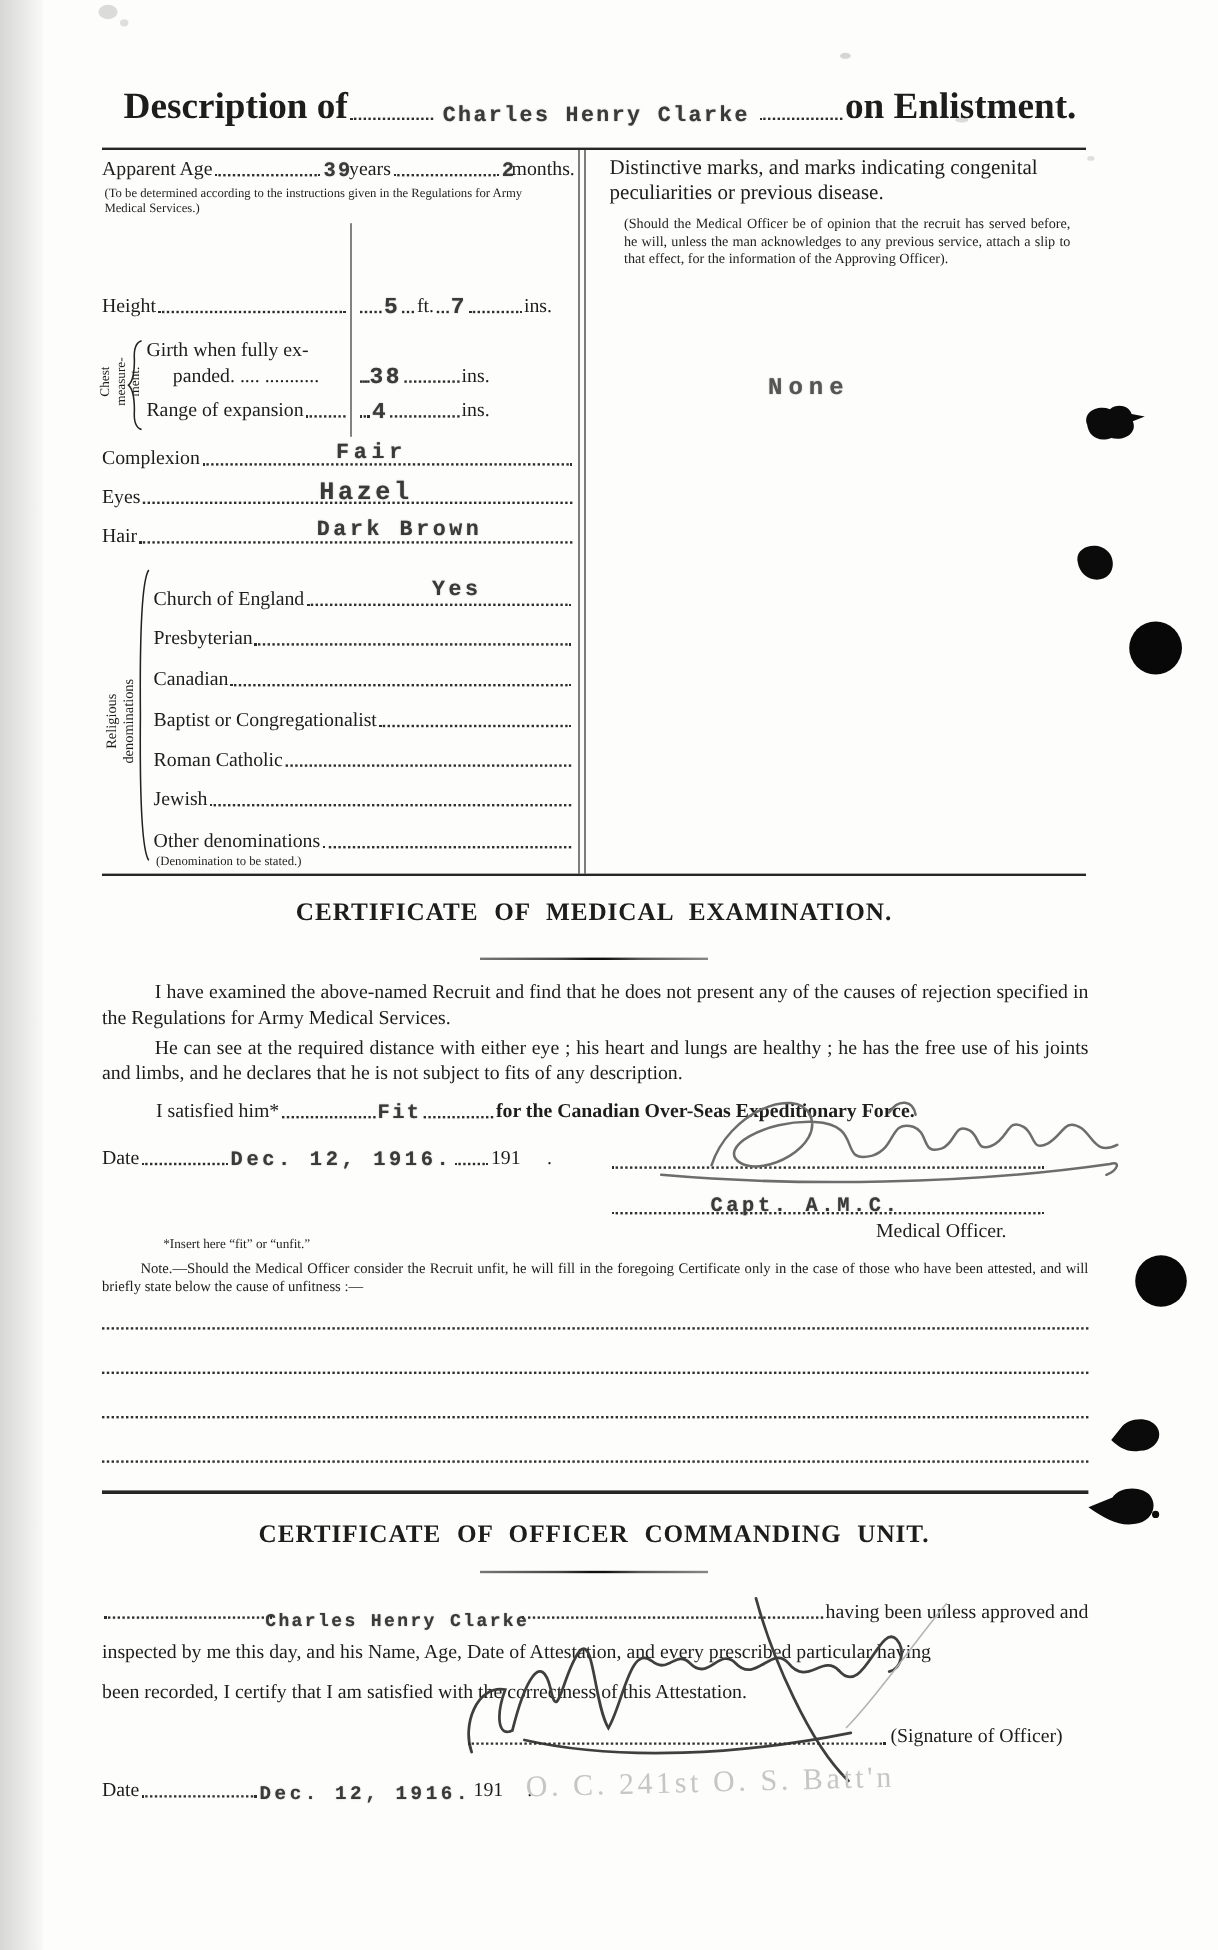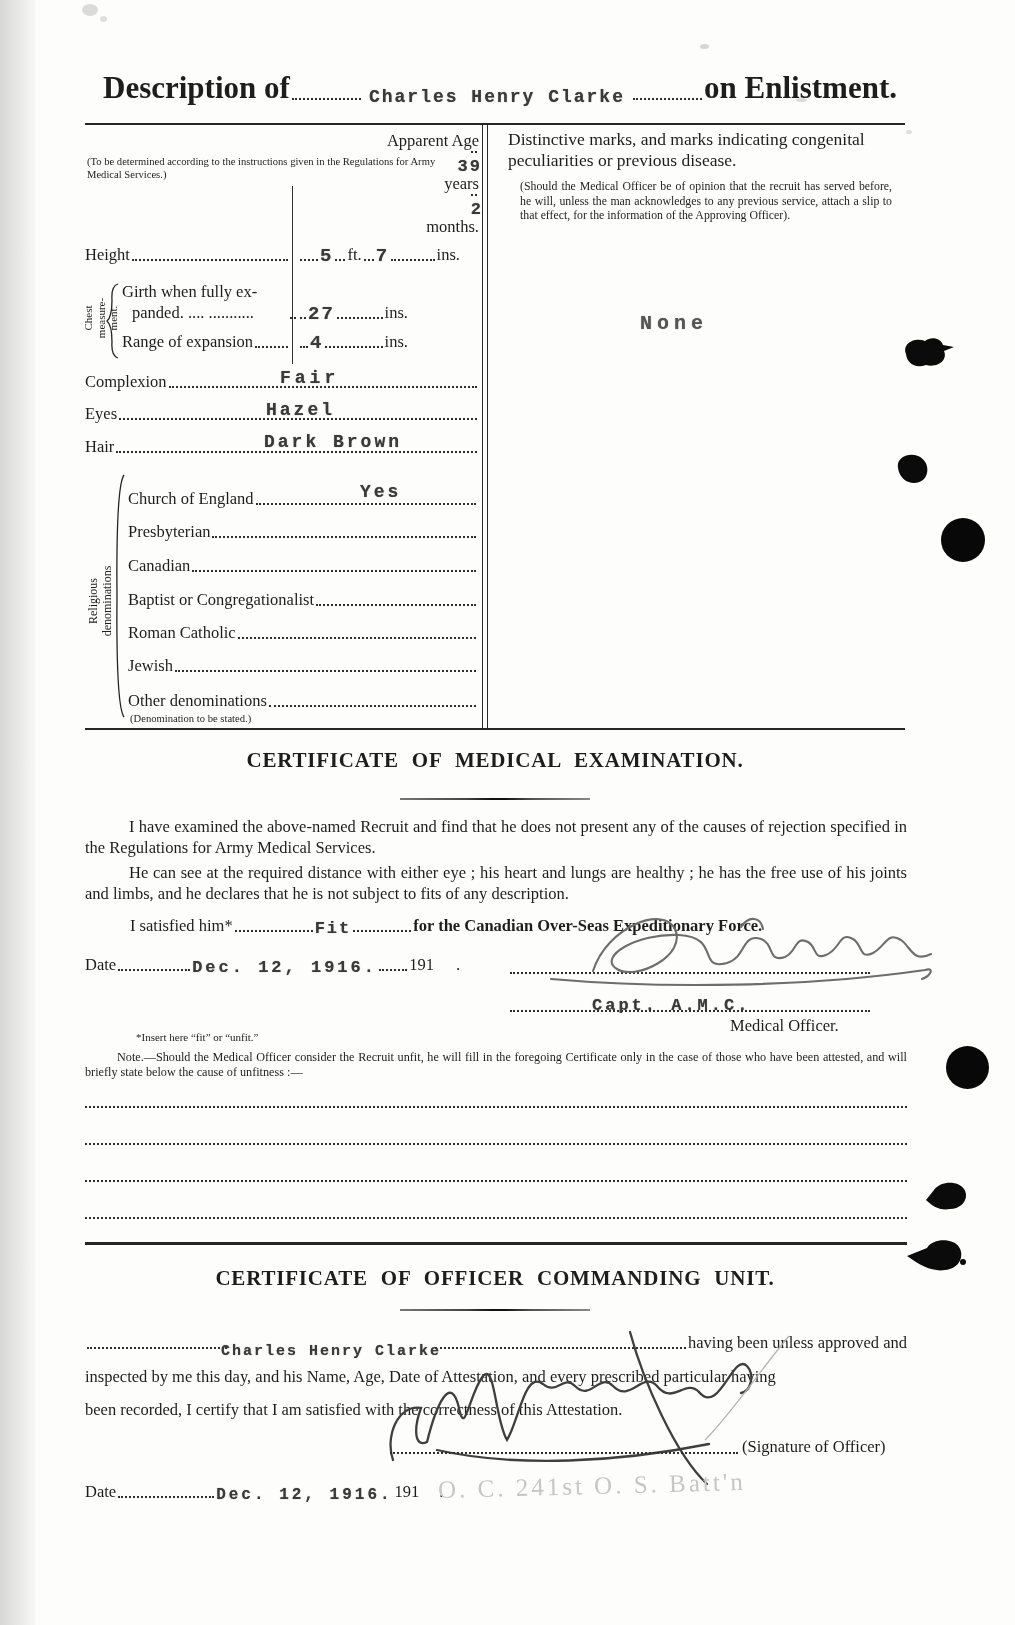--- a/index.html
+++ b/index.html
@@ -47,21 +47,21 @@
     <span class="typed" style="font-size:18px;margin:0 6px -1px 6px;">Charles Henry Clarke</span>
     <span class="dots" style="margin-bottom:6px;min-width:60px;"></span>
     <span style="font-size:31px;font-weight:700;padding-right:10px;">on Enlistment.</span>
   </div>
 
   <div class="hrule" style="left:85px;top:123px;width:820px;height:2px;"></div>
   <div class="hrule" style="left:85px;top:728px;width:820px;height:2px;"></div>
   <div class="abs" style="left:482px;top:124px;width:4px;height:604px;border-left:1.5px solid #2a2a2a;border-right:1.5px solid #2a2a2a;"></div>
   <div class="abs" style="left:292px;top:186px;width:0;height:178px;border-left:1.3px solid #333;"></div>
 
-  <div class="abs row" style="left:85px;top:131px;width:394px;flex-direction:column;">
+  <div class="abs row" style="left:85px;top:131px;width:394px;">
     <span class="lbl">Apparent Age</span>
     <span class="dots"></span>
     <span class="typed" style="font-size:17px;margin:0 -3px -2px 0;">39</span>
     <span class="lbl">years</span>
     <span class="dots"></span>
     <span class="typed" style="font-size:17px;margin:0 -4px -2px 0;">2</span>
     <span class="lbl">months.</span>
   </div>
   <div class="abs small" style="left:87px;top:155px;width:380px;">(To be determined according to the instructions given in the Regulations for Army Medical Services.)</div>
 
@@ -84,27 +84,27 @@
     <span>
       <span>Chest</span><br>
       <span>measure-</span><br>
       <span>ment.</span>
     </span>
   </div>
   <svg class="abs" style="left:106px;top:283px;" width="14" height="76">
     <path d="M12,1 Q5,3 6,17 Q6,34 1,38 Q6,42 6,59 Q5,73 12,75" fill="none" stroke="#222" stroke-width="1.3"></path>
   </svg>
   <div class="abs lbl" style="left:122px;top:282px;">Girth when fully ex-</div>
-  <div class="abs row" style="left:132px;top:303px;width:150px;gap:34px;">
+  <div class="abs row" style="left:144px;top:303px;width:150px;gap:34px;">
     <span class="lbl">panded. .... ...........</span>
     <span class="dots"></span>
   </div>
   <div class="abs row" style="left:298px;top:303px;width:110px;">
     <span class="dots fixed" style="width:6px;"></span>
-    <span class="typed" style="font-size:19px;margin-bottom:-2px;">27</span>
+    <span class="typed" style="font-size:19px;margin-bottom:-2px;">38</span>
     <span class="dots"></span>
     <span class="lbl">ins.</span>
   </div>
   <div class="abs row" style="left:122px;top:332px;width:168px;">
     <span class="lbl">Range of expansion</span>
     <span class="dots"></span>
   </div>
   <div class="abs row" style="left:298px;top:332px;width:110px;">
     <span class="dots fixed" style="width:8px;"></span>
     <span class="typed" style="font-size:19px;margin-bottom:-2px;">4</span>
@@ -115,21 +115,21 @@
   <div class="abs row" style="left:85px;top:372px;width:394px;">
     <span class="lbl">Complexion</span>
     <span class="dots"></span>
   </div>
   <span class="typed abs" style="left:280px;top:368px;font-size:18px;letter-spacing:4px;">Fair</span>
 
   <div class="abs row" style="left:85px;top:404px;width:394px;text-align:center;">
     <span class="lbl">Eyes</span>
     <span class="dots"></span>
   </div>
-  <span class="typed abs" style="left:266px;top:400px;font-size:18px;letter-spacing:3px;">Hazel</span>
+  <span class="typed abs" style="left:266px;top:400px;font-size:21px;letter-spacing:3px;">Hazel</span>
 
   <div class="abs row" style="left:85px;top:437px;width:394px;">
     <span class="lbl">Hair</span>
     <span class="dots"></span>
   </div>
   <span class="typed abs" style="left:264px;top:432px;font-size:18px;letter-spacing:3px;">Dark Brown</span>
 
   <div class="vlabel" style="left:40px;top:584px;width:122px;height:34px;font-size:12px;">
     <span>
       <span>Religious</span><br>

